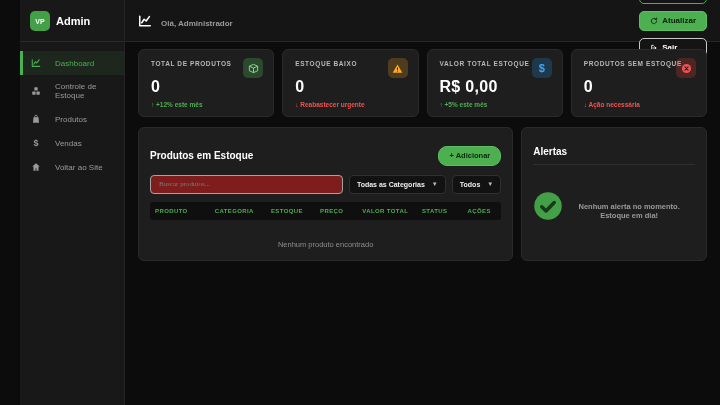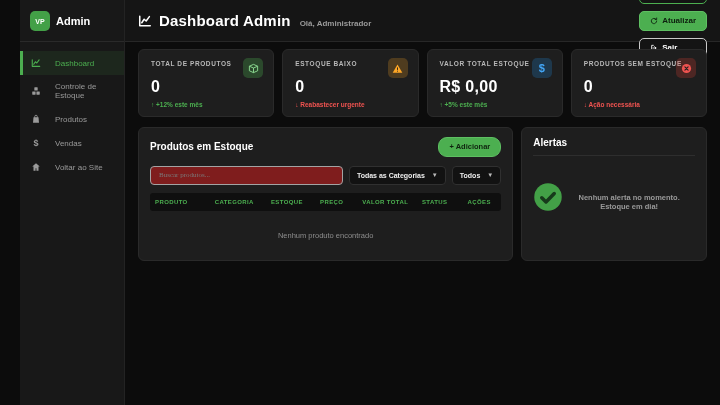--- a/index.html
+++ b/index.html
@@ -48,21 +48,21 @@
   .stat-icon.blue   { background:rgba(33,150,243,0.22); color:#42a5f5; }
   .stat-icon.red    { background:rgba(244,67,54,0.22);  color:#ef5350; }
   .stat-icon .dollar-glyph { font-size:11px; font-weight:bold; }
   .stat-value { font-size:16px; font-weight:bold; color:#fff; margin-top:11px; letter-spacing:0.3px; }
   .stat-footer { font-size:6.5px; font-weight:bold; margin-top:5px; }
   .trend-up { color:#4caf50; }
   .trend-down { color:#ef5350; }
 
   
   .panels-row { display:grid; grid-template-columns:2.02fr 1fr; gap:8px; margin-top:10px; }
-  .panel { background:#1e1e1e; border:1px solid #2a2a2a; border-radius:6px; padding:9px 11px; height:134px; overflow:hidden; }
+  .panel { background:#1e1e1e; border:1px solid #2a2a2a; border-radius:6px; padding:18px 11px; height:134px; overflow:hidden; }
   .panel-head { display:flex; align-items:center; justify-content:space-between; }
   .panel-title { font-size:10px; font-weight:bold; color:#fff; }
   .btn-add { background:#4caf50; border:1px solid #5ebf62; color:#10240f; font-family:inherit; font-size:7.5px; font-weight:bold; padding:5px 10px; border-radius:9px; cursor:pointer; line-height:1; }
 
   .filters { display:flex; gap:6px; margin-top:9px; }
   .search-input { flex:1; background:#7f1d1d; border:1px solid #a3a3a3; border-radius:4px; color:#ddd; font-family:Liberation Serif, serif; font-size:7px; padding:0 8px; height:19px; outline:none; }
   .search-input::placeholder { color:#7a7a7a; }
   .select { background:#121212; border:1px solid #303030; border-radius:4px; color:#eee; font-size:7px; font-weight:bold; padding:0 7px; height:19px; display:flex; align-items:center; gap:7px; cursor:pointer; white-space:nowrap; }
   .select .chev { color:#bbb; font-size:6px; }
 
@@ -136,21 +136,20 @@
 <div class="main">
 
   <div class="topbar">
     <div class="title-wrap">
       <span class="title-icon">
         <svg viewBox="0 0 24 24" fill="none" stroke="currentColor" stroke-width="2.6" stroke-linecap="round" stroke-linejoin="round">
             <path d="M3 4v16h18"></path>
             <path d="M6.5 15l4-6 3.5 3 5.5-7.5"></path>
           </svg>
       </span>
-      <span class="page-title">Dashboard Admin</span>
     </div>
     <span class="greeting">Olá, Administrador</span>
 
     <div class="topbar-actions">
       <button class="btn btn-export">
         <svg viewBox="0 0 24 24" fill="none" stroke="currentColor" stroke-width="2.6" stroke-linecap="round" stroke-linejoin="round">
             <path d="M12 3v10"></path>
             <path d="M8 9l4 4 4-4"></path>
             <path d="M4 19h16"></path>
           </svg>

